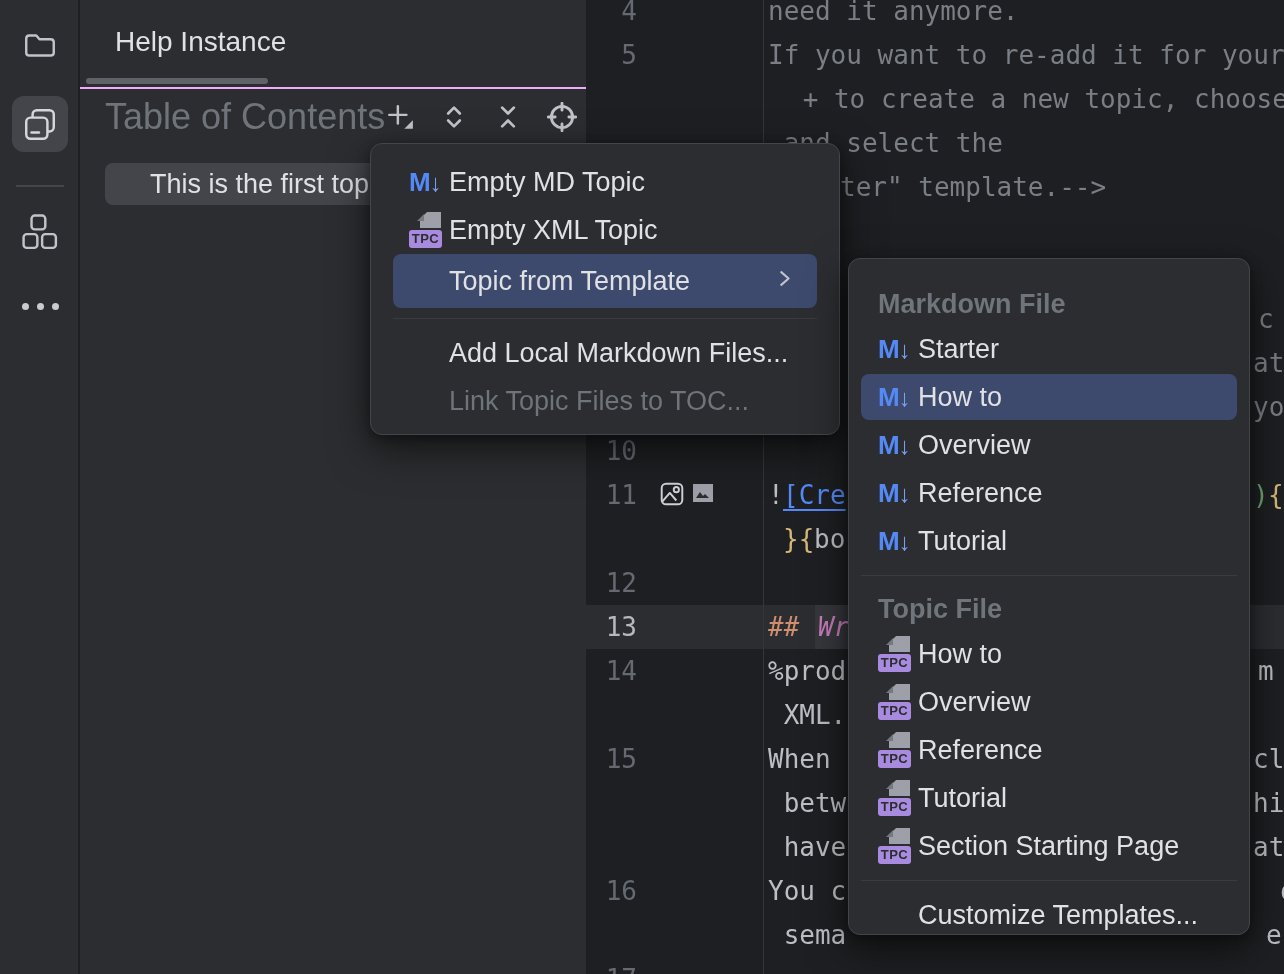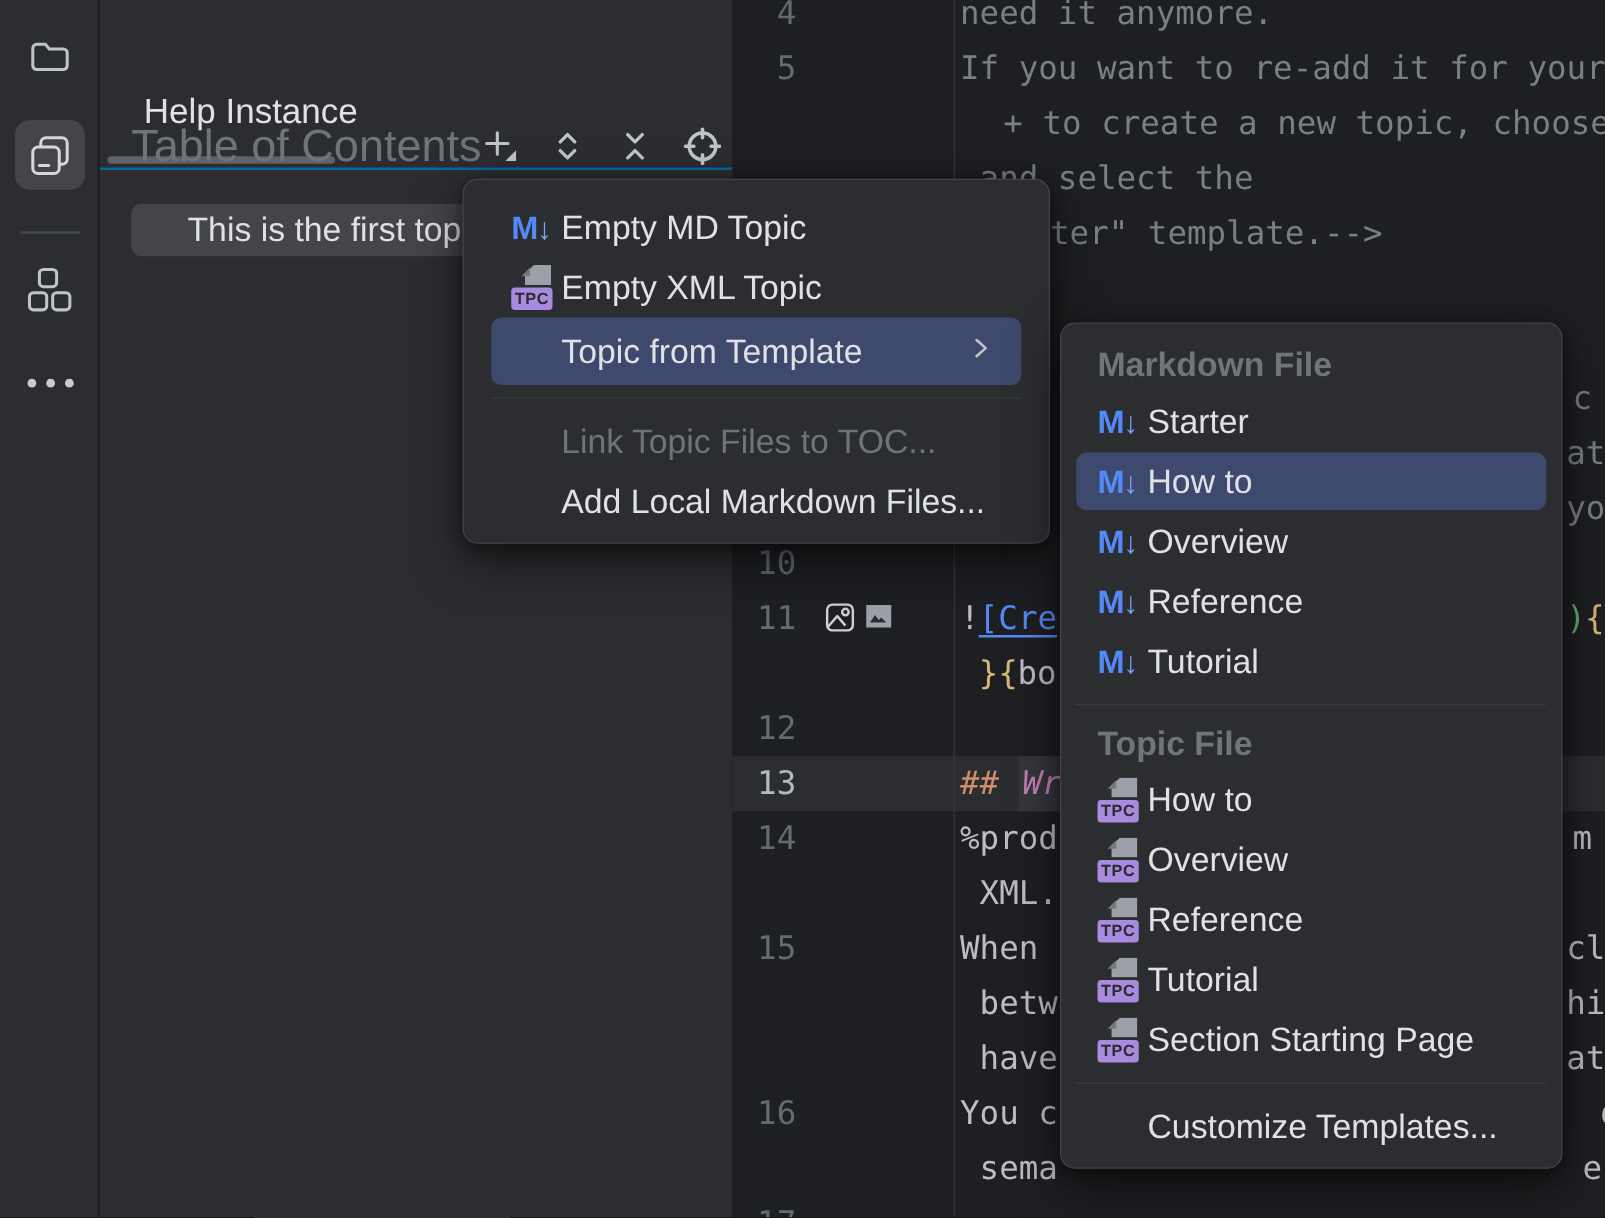--- a/index.html
+++ b/index.html
@@ -15,21 +15,21 @@
     background:#2B2D30; border-right:2px solid #1E1F22;
   }
   .strip-btn { position:absolute; left:12px; width:56px; height:56px; border-radius:12px;
     display:flex; align-items:center; justify-content:center; }
   .strip-btn.active { background:#43454A; }
   .strip-divider { position:absolute; left:16px; top:185px; width:48px; height:2px; background:#43454A; }
   .dots { display:flex; gap:8px; }
   .dots i { width:7px; height:7px; border-radius:50%; background:#C9CBD0; }
   
   .toc-panel { position:absolute; left:80px; top:0; width:506px; height:974px; background:#2B2D30; }
-  .toc-header { position:relative; height:89px; border-bottom:2px solid #0369a1;margin-top:47px; }
+  .toc-header { position:relative; height:89px; border-bottom:2px solid #f0abfc; }
   .toc-title { position:absolute; left:35px; top:0; line-height:84px; font-size:28px; color:#DFE1E5; }
   .tab-underline { position:absolute; left:6px; top:78px; width:182px; height:6px; border-radius:3px; background:#5F6268; }
   .toc-toolbar { position:absolute; top:88px; left:0; right:0; height:58px; display:flex; align-items:center; }
   .toc-section-title { margin-left:25px; font-size:36px; color:#6F737A; flex:0 0 auto; }
   .tb-icons { margin-left:auto; margin-right:26px; display:flex; gap:24px; }
   .tb-btn { width:30px; height:30px; display:flex; align-items:center; justify-content:center; border-radius:6px; }
   .tree-row {
     position:absolute; left:25px; top:163px; width:475px; height:42px;
     background:#43454A; border-radius:8px; display:flex; align-items:center;
   }
@@ -52,21 +52,21 @@
   .gutter-icons { position:absolute; left:73px; top:8px; display:flex; gap:6px; }
   
   .menu {
     position:absolute; background:#2B2D30; border:1px solid #43454A; border-radius:12px;
     box-shadow:0 14px 40px rgba(0,0,0,.55), 0 3px 12px rgba(0,0,0,.35); z-index:10;
   }
   .menu-item { position:relative; height:48px; display:flex; align-items:center; font-size:27px; color:#DFE1E5; white-space:nowrap; }
   .menu-item.selected { background:#3D4A6D; border-radius:8px; }
   .menu-item.disabled { color:#6F737A; }
   .menu-sep { height:1px; background:#393B40; margin:10px 0; }
-  .menu-header { height:42px; line-height:42px; font-size:27px; font-weight:bold; color:#70747B; }
+  .menu-header { height:42px; line-height:42px; font-size:27px; font-weight:bold; color:#70747B;margin-top:12px; }
   .submenu-arrow { position:absolute; right:22px; top:50%; transform:translateY(-50%); }
   
   #context-menu { left:370px; top:143px; width:470px; height:292px; padding-top:14px; }
   #context-menu .menu-item { padding-left:78px; }
   #context-menu .menu-item .ico { position:absolute; left:38px; width:36px; display:flex; }
   #context-menu .menu-item.selected { margin:0 22px; height:54px; padding-left:56px; }
   #context-menu .menu-sep { margin:10px 22px; }
   
   #template-menu { left:848px; top:258px; width:402px; height:677px; padding-top:12px; }
   #template-menu .menu-header { padding-left:29px; }
@@ -218,25 +218,25 @@
     </div>
     <div class="menu-item selected">
       <span>Topic from Template</span>
       <span class="submenu-arrow">
         <svg class="stroke-ic" width="22" height="22" viewBox="0 0 24 24">
             <path d="M9 5l8 7-8 7"></path>
           </svg>
       </span>
     </div>
     <div class="menu-sep"></div>
+    <div class="menu-item">
+      <span>Add Local Markdown Files...</span>
+    </div>
     <div class="menu-item disabled">
       <span>Link Topic Files to TOC...</span>
-    </div>
-    <div class="menu-item">
-      <span>Add Local Markdown Files...</span>
     </div>
   </div>
 
   <div class="menu" id="template-menu">
     <div class="menu-header">Markdown File</div>
     <div id="md-items">
         <div class="menu-item">
           <span class="ico">
             <span class="mico">M<span class="arr">↓</span></span>
           </span>

